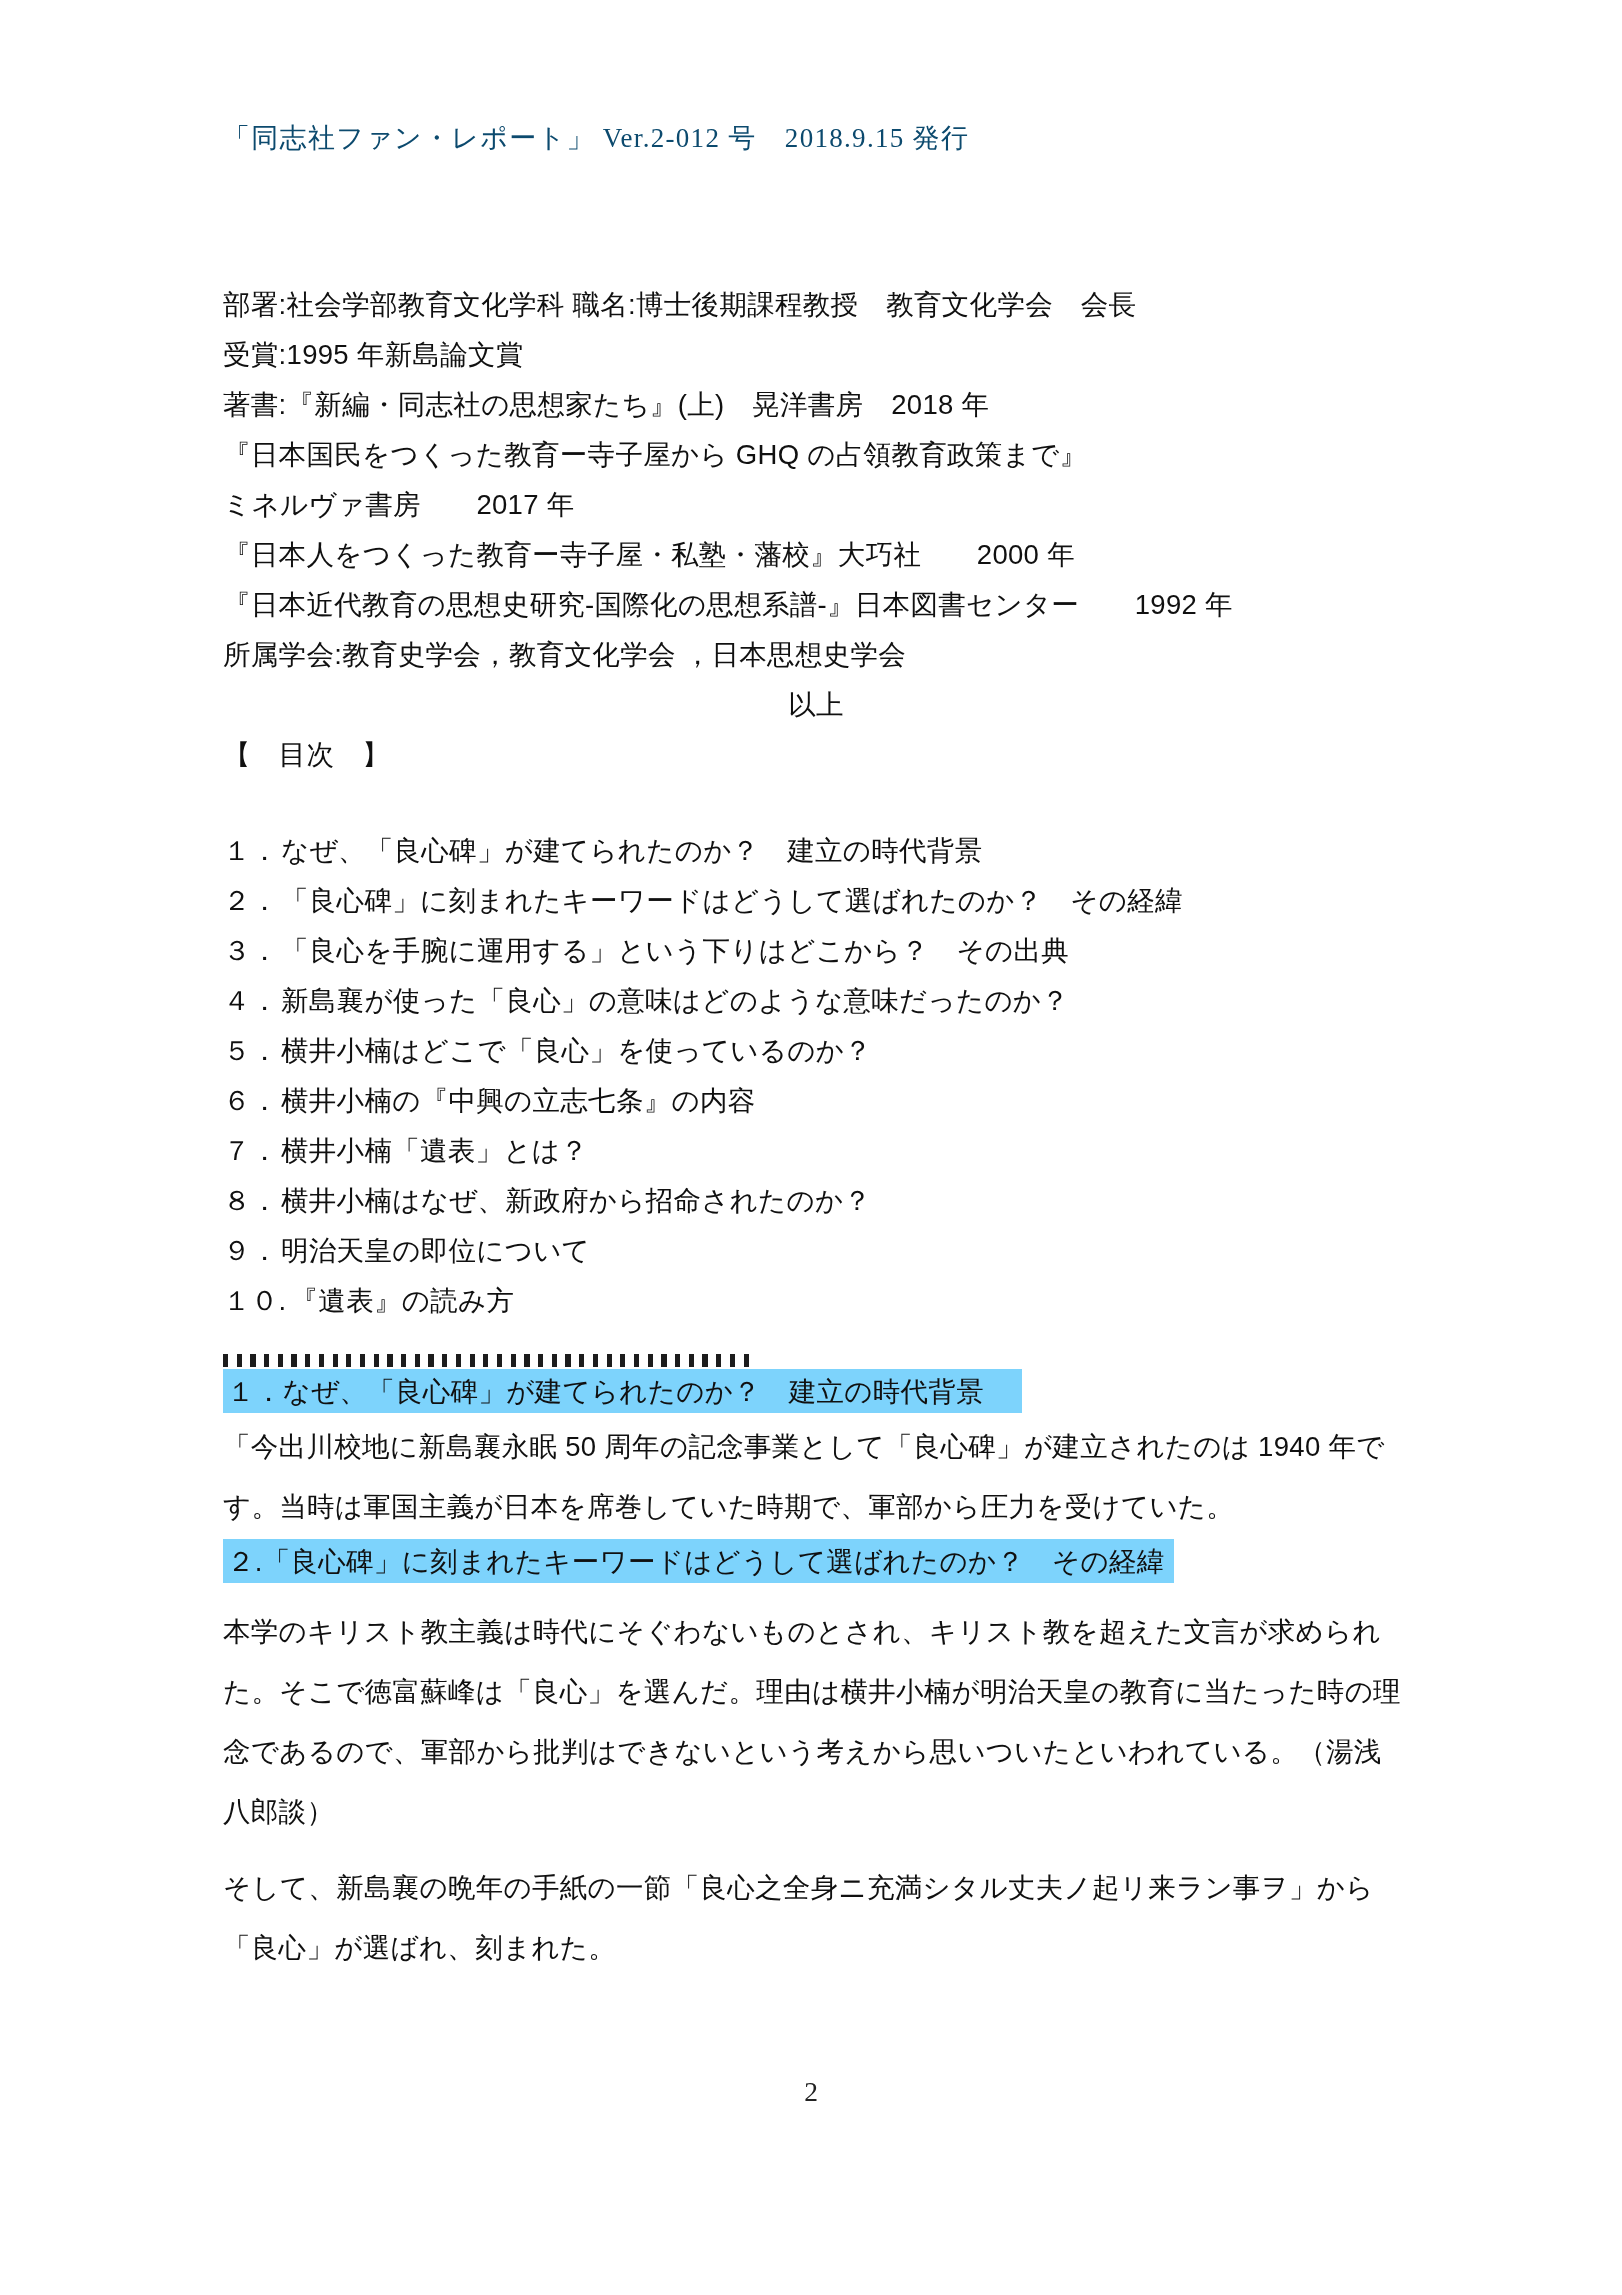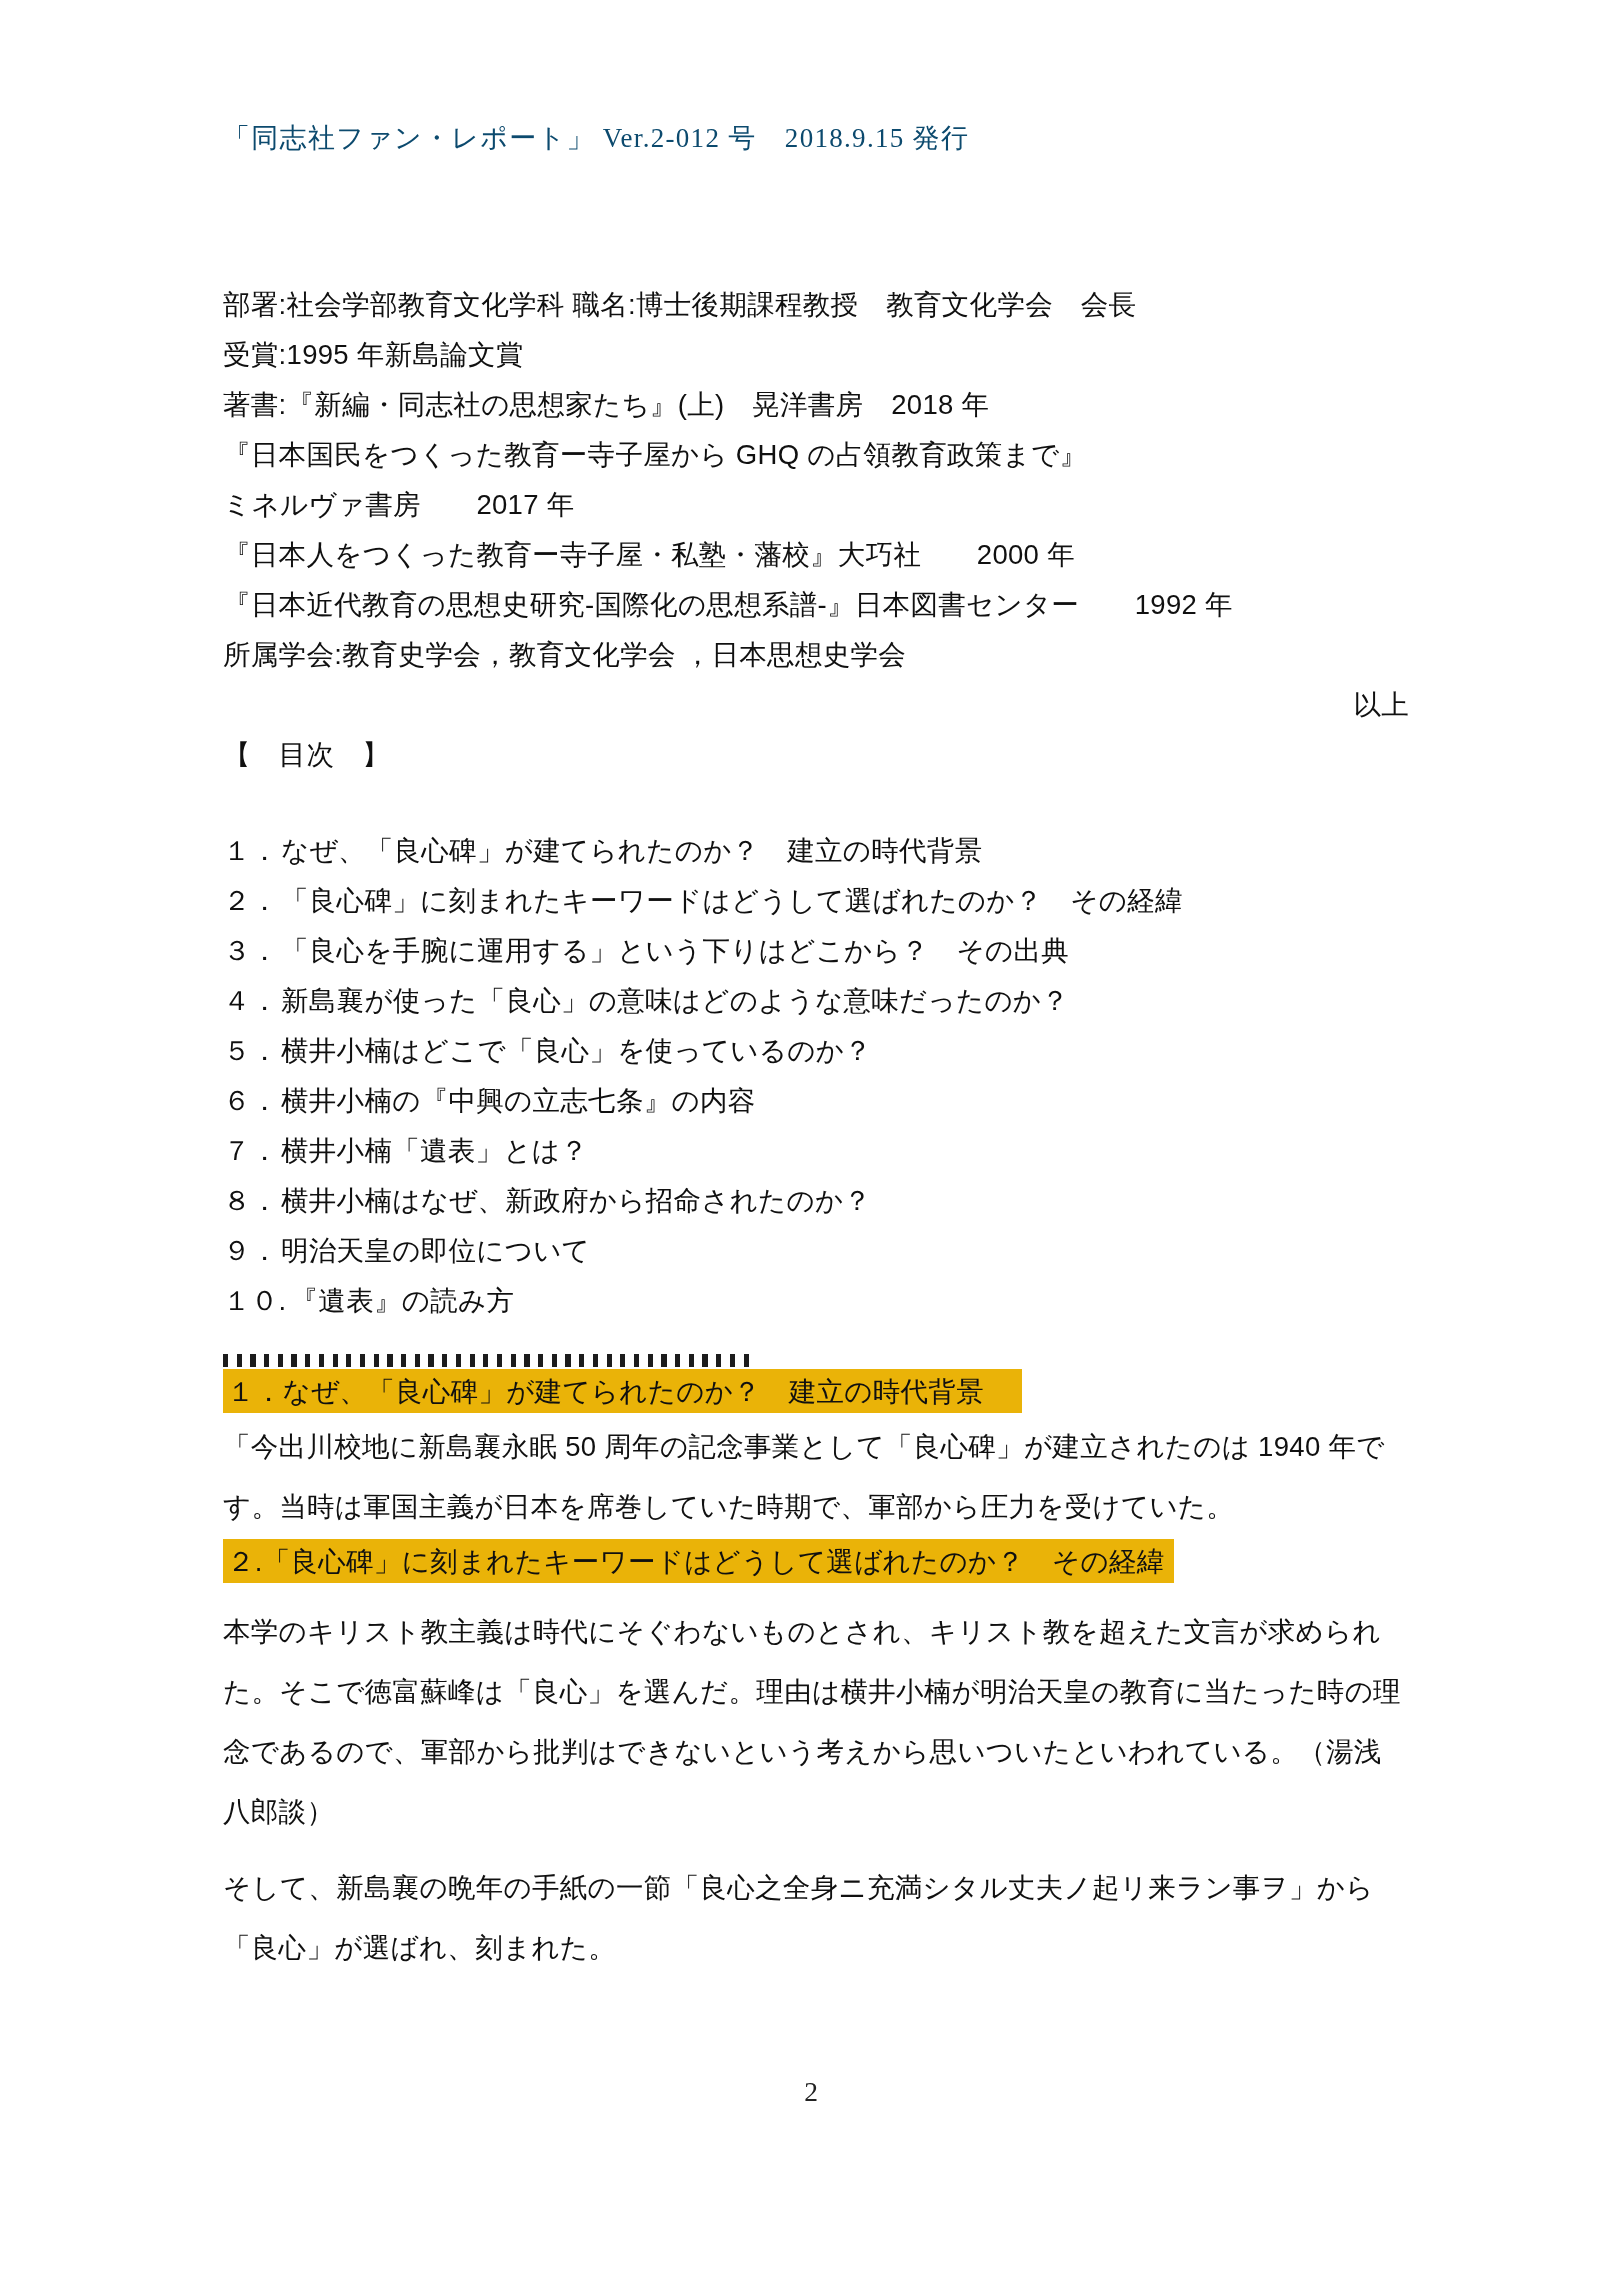--- a/index.html
+++ b/index.html
@@ -19,35 +19,35 @@
     font-weight:normal;white-space:nowrap;
   }
   .content{
     position:absolute;left:223px;top:280px;width:1186px;
     font-size:27.5px;font-weight:normal;line-height:50px;
     letter-spacing:0.3px;
   }
   .content p{margin:0;padding:0;}
   .indent-1{padding-left:80px;}
   .indent-2{padding-left:128px;}
-  .closing-line{text-align:right;padding-right:169px;}
+  .closing-line{text-align:center;padding-right:169px;}
   .toc-title{margin-left:391px;}
   .toc-list{margin-top:46px;}
   .toc-row{display:flex;align-items:baseline;}
   .toc-num{flex:0 0 auto;min-width:58px;}
   .toc-num.wide{min-width:0;margin-right:4px;}
   .toc-text{flex:1 1 auto;}
   .dots-separator{
     margin-top:27.5px;
     width:531px;height:13px;
     background:repeating-linear-gradient(90deg,#1c1c1c 0 5.2px,transparent 5.2px 13.7px);
   }
   .section-heading{margin-top:67px;}
   .section-heading .hl{
-    background:#eab308;
+    background:#7dd3fc;
     padding:6.5px 38px 6.5px 3.9px;
     box-decoration-break:clone;
   }
   .section-heading.tight .hl{padding-right:9.2px;}
   .body-para{margin-top:48px;line-height:60px;}
   .body-para.cont{margin-top:15.7px;}
   .page-number{
     position:absolute;top:2076px;left:0;width:1622px;
     text-align:center;
     font-family:"Liberation Serif","DejaVu Serif",serif;

